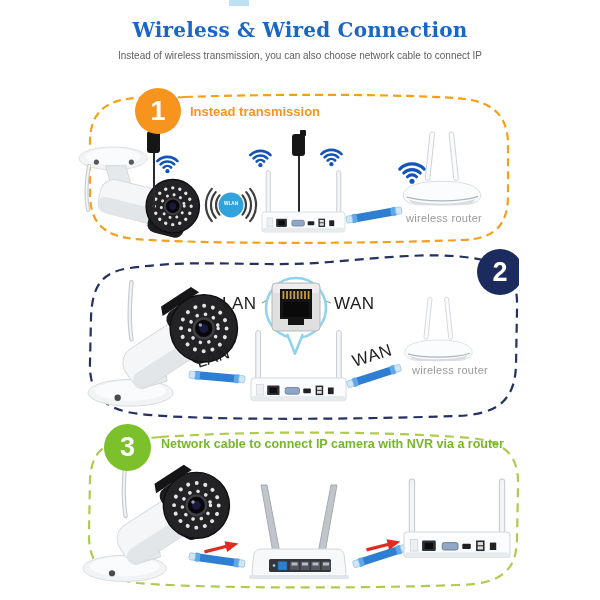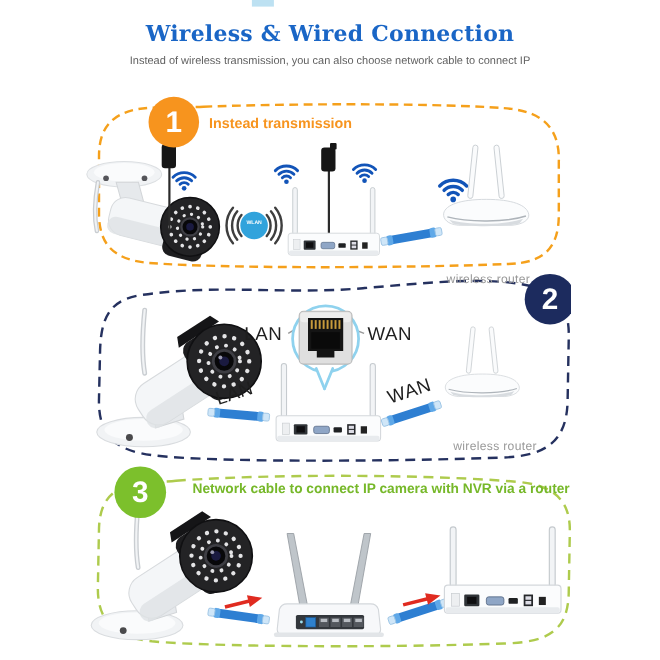--- a/index.html
+++ b/index.html
@@ -11,27 +11,27 @@
          font-family:"DejaVu Serif","Liberation Serif",serif;
          font-weight:bold;font-size:20px;color:#1A66C6;letter-spacing:.2px;}
   .subtitle{left:0;top:48px;width:600px;text-align:center;
             font-size:10px;line-height:16px;color:#606060;white-space:normal;}
   .num-circle{position:absolute;border-radius:50%;color:#fff;text-align:center;
               font-weight:bold;z-index:6;}
   .c1{left:135px;top:88px;width:46px;height:46px;line-height:46px;font-size:27px;background:#F7941E;}
   .c2{left:477px;top:249px;width:46px;height:46px;line-height:46px;font-size:27px;background:#1C2B5E;}
   .c3{left:104px;top:424px;width:47px;height:47px;line-height:47px;font-size:27px;background:#7CC02C;}
   .s1-label{left:190px;top:104px;font-size:13px;font-weight:bold;color:#F7941E;z-index:6;}
-  .s3-label{left:161px;top:437px;font-size:12.5px;font-weight:bold;color:#76B829;z-index:6;margin-left:14px;}
+  .s3-label{left:161px;top:437px;font-size:12.5px;font-weight:bold;color:#76B829;z-index:6;}
   .lanwan{font-size:17px;color:#1E1E1E;letter-spacing:.5px;z-index:5;}
   .lan-top{left:222px;top:294px;}
   .wan-top{left:334px;top:294px;}
   .lan-diag{left:196px;top:348px;transform:rotate(-18deg);}
   .wan-diag{left:352px;top:346px;transform:rotate(-18deg);}
-  .router-label{position:absolute;font-size:11px;color:#999;letter-spacing:.3px;z-index:5;margin-top:36px;}
+  .router-label{position:absolute;font-size:11px;color:#999;letter-spacing:.3px;z-index:5;}
   .rl1{left:406px;top:212px;}
   .rl2{left:412px;top:364px;}
   .wlan-text{left:213px;top:200px;width:36px;text-align:center;color:#fff;
              font-size:6px;font-weight:bold;transform:scale(.78);z-index:5;}
   .top-artifact{position:absolute;left:229px;top:0;width:20px;height:6px;
                 background:#86C8E8;opacity:.55;}
 </style>
 </head>
 <body>
 

